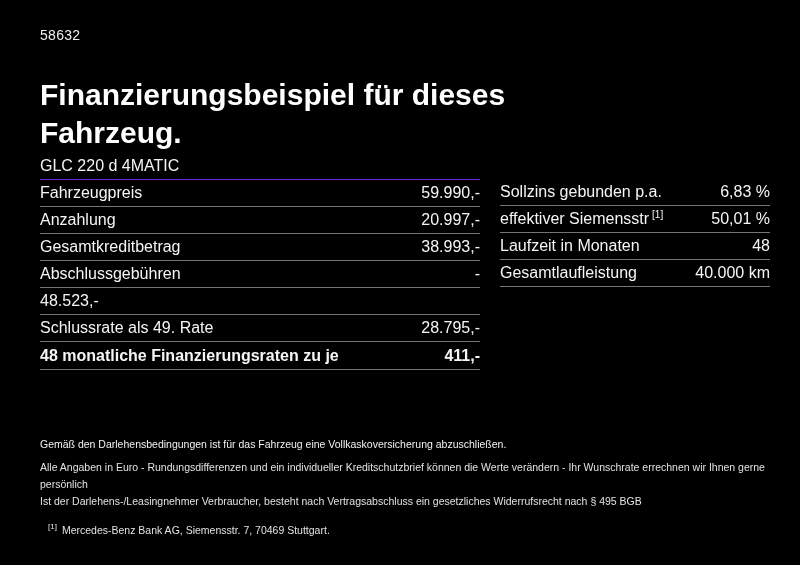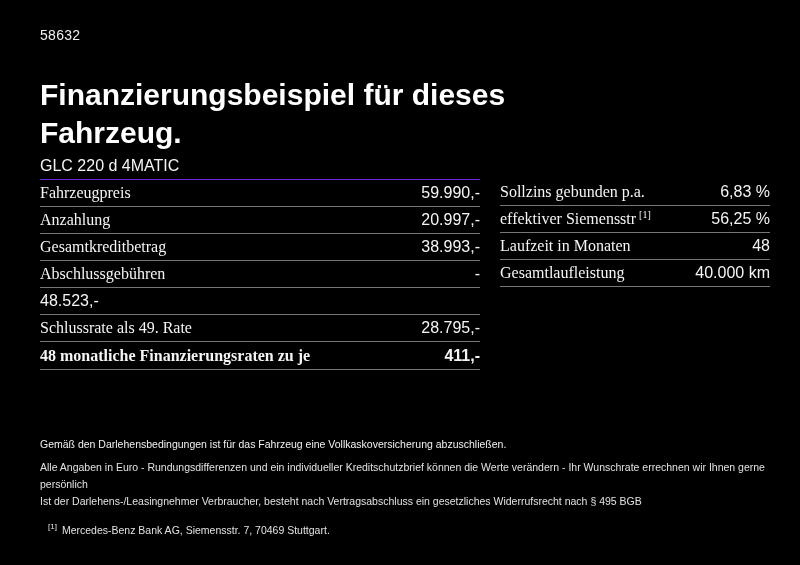--- a/index.html
+++ b/index.html
@@ -30,21 +30,21 @@
     font-size: 16px; color: #f5f5f5;
     border-bottom: 1px solid #6d28d9;
   }
   .t-row {
     display: flex; justify-content: space-between; align-items: center;
     height: 26px; line-height: 26px;
     font-size: 16px;
     border-bottom: 1px solid #757575;
   }
   .t-row.bold { font-weight: 700; height: 27px; }
-  .t-label { white-space: nowrap; font-family: Liberation Serif, serif; }
+  .t-label { white-space: nowrap; }
   .t-value { white-space: nowrap; text-align: left; }
   sup.fn-marker {
     font-size: 10px; line-height: 0; vertical-align: super; margin-left: 3px;
   }
   .fine-print {
     position: absolute; left: 40px; top: 438px; width: 725px;
     color: #e2e2e2;
   }
   .fp-bold {
     font-size: 10.5px; font-weight: 400; color: #f2f2f2;
@@ -100,21 +100,21 @@
   </div>
 </div>
 
 <div class="conditions-table">
   <div class="t-row">
     <span class="t-label">Sollzins gebunden p.a.</span>
     <span class="t-value">6,83 %</span>
   </div>
   <div class="t-row">
     <span class="t-label"><span>effektiver Siemensstr</span><sup class="fn-marker">[1]</sup></span>
-    <span class="t-value">56,25 %</span>
+    <span class="t-value">50,01 %</span>
   </div>
   <div class="t-row">
     <span class="t-label">Laufzeit in Monaten</span>
     <span class="t-value">48</span>
   </div>
   <div class="t-row">
     <span class="t-label">Gesamtlaufleistung</span>
     <span class="t-value">40.000 km</span>
   </div>
 </div>

